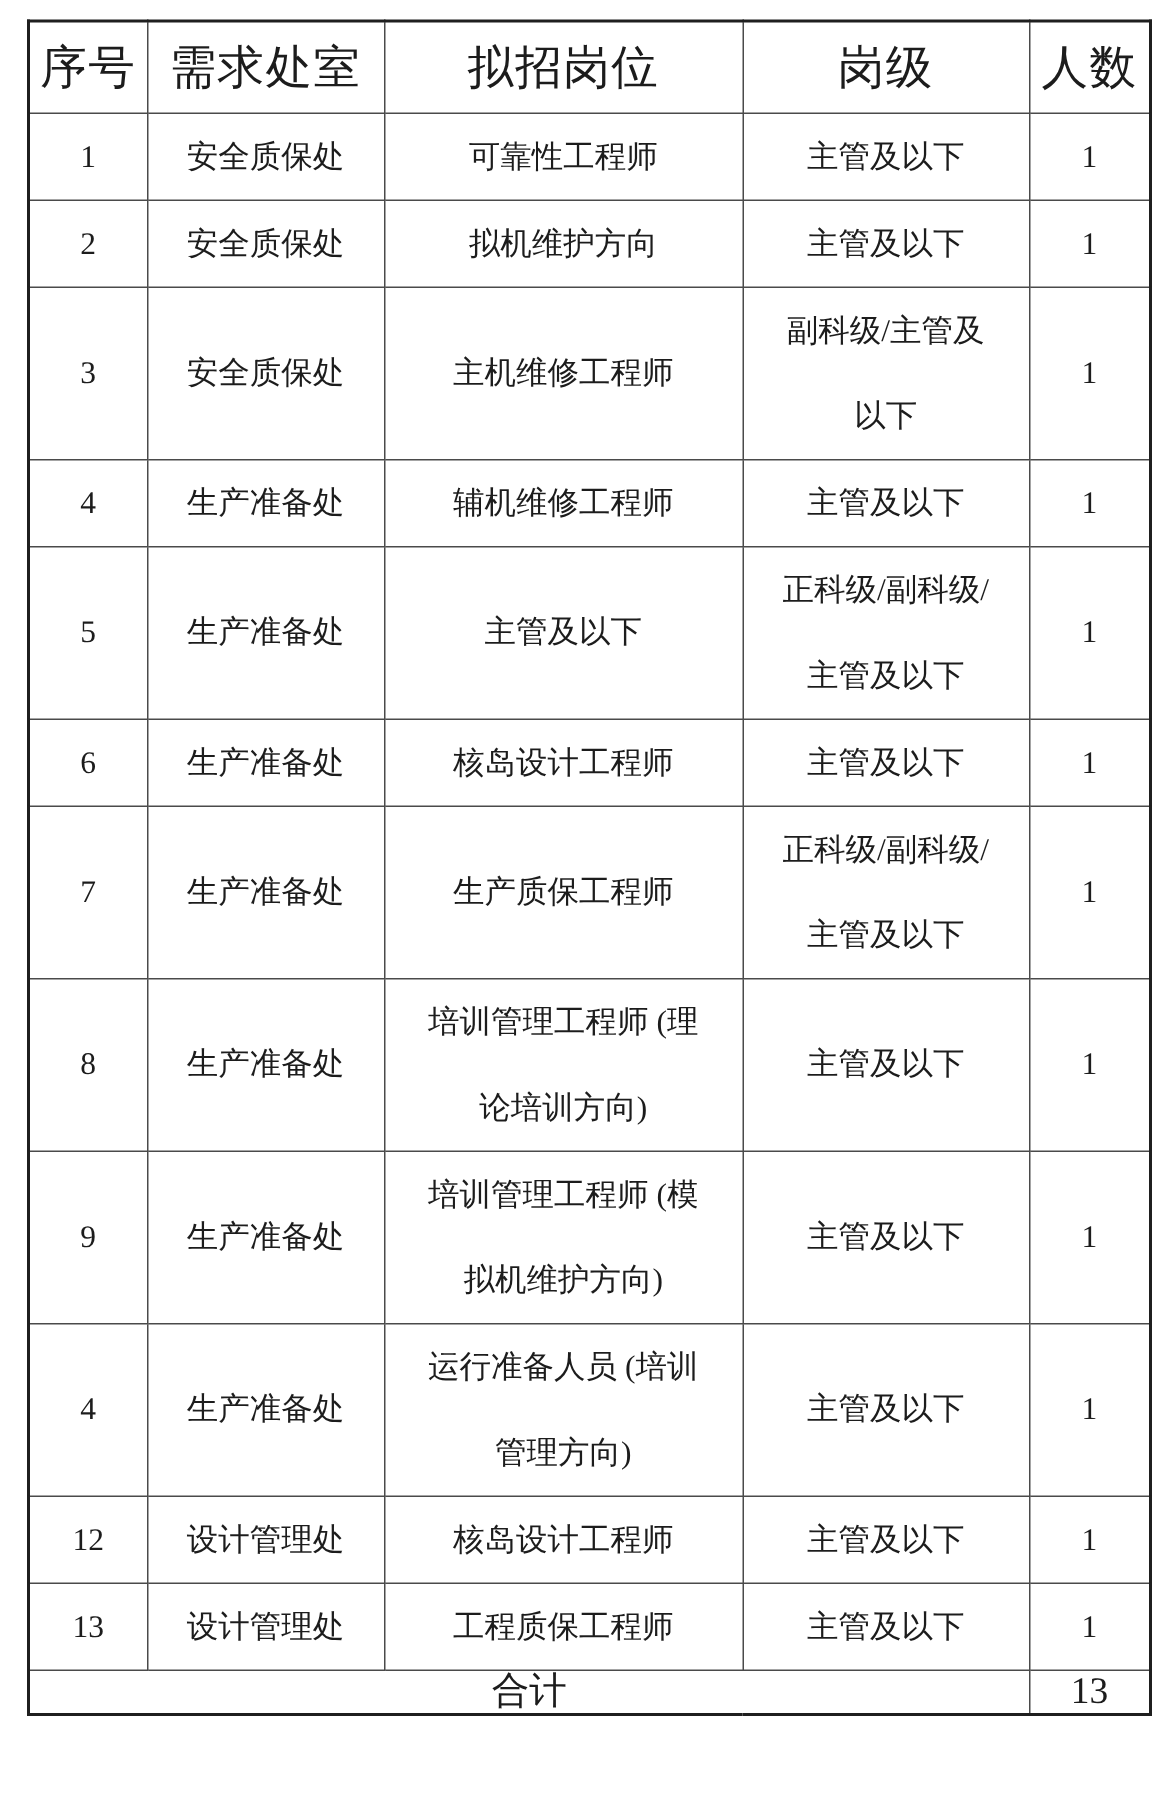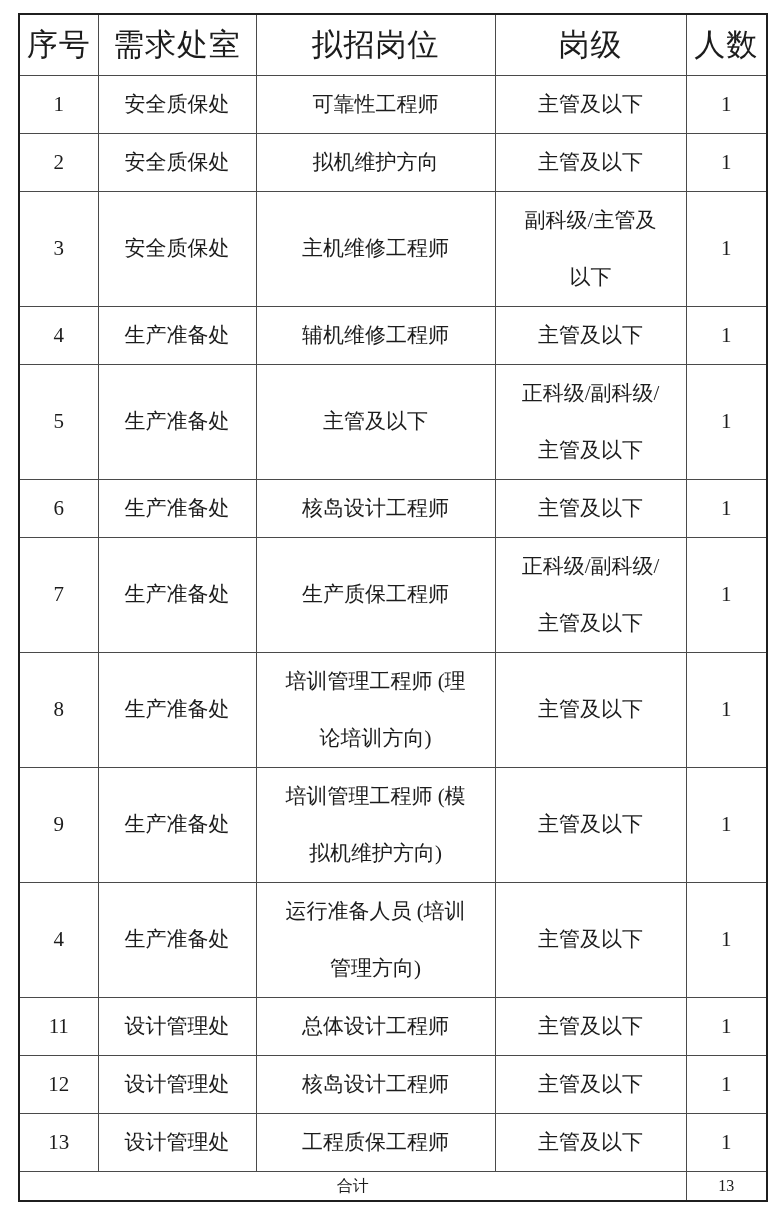--- a/index.html
+++ b/index.html
@@ -48,21 +48,21 @@
     line-height: 57px;
   }
   td.multiline {
     white-space: pre-line;
   }
   tr.row-single { height: 58px; }
   tr.row-double { height: 115px; }
   tr.row-footer { height: 30px; }
   tr.row-footer td {
     line-height: 28px;
-    font-size: 16px;
+    font-size: 25px;
   }
 </style>
 </head>
 <body>
 
 <table class="doc-table">
   <colgroup>
     <col class="c-no">
       <col class="c-dept">
       <col class="c-pos">
@@ -149,27 +149,20 @@
     </tr>
     <tr class="row-double">
       <td>4</td>
       <td>生产准备处</td>
       <td class="multiline">运行准备人员 (培训
 管理方向)</td>
       <td class="multiline">主管及以下</td>
       <td>1</td>
     </tr>
     <tr class="row-single">
-      <td>11</td>
-      <td>设计管理处</td>
-      <td class="multiline">总体设计工程师</td>
-      <td class="multiline">主管及以下</td>
-      <td>1</td>
-    </tr>
-    <tr class="row-single">
       <td>12</td>
       <td>设计管理处</td>
       <td class="multiline">核岛设计工程师</td>
       <td class="multiline">主管及以下</td>
       <td>1</td>
     </tr>
     <tr class="row-single">
       <td>13</td>
       <td>设计管理处</td>
       <td class="multiline">工程质保工程师</td>

